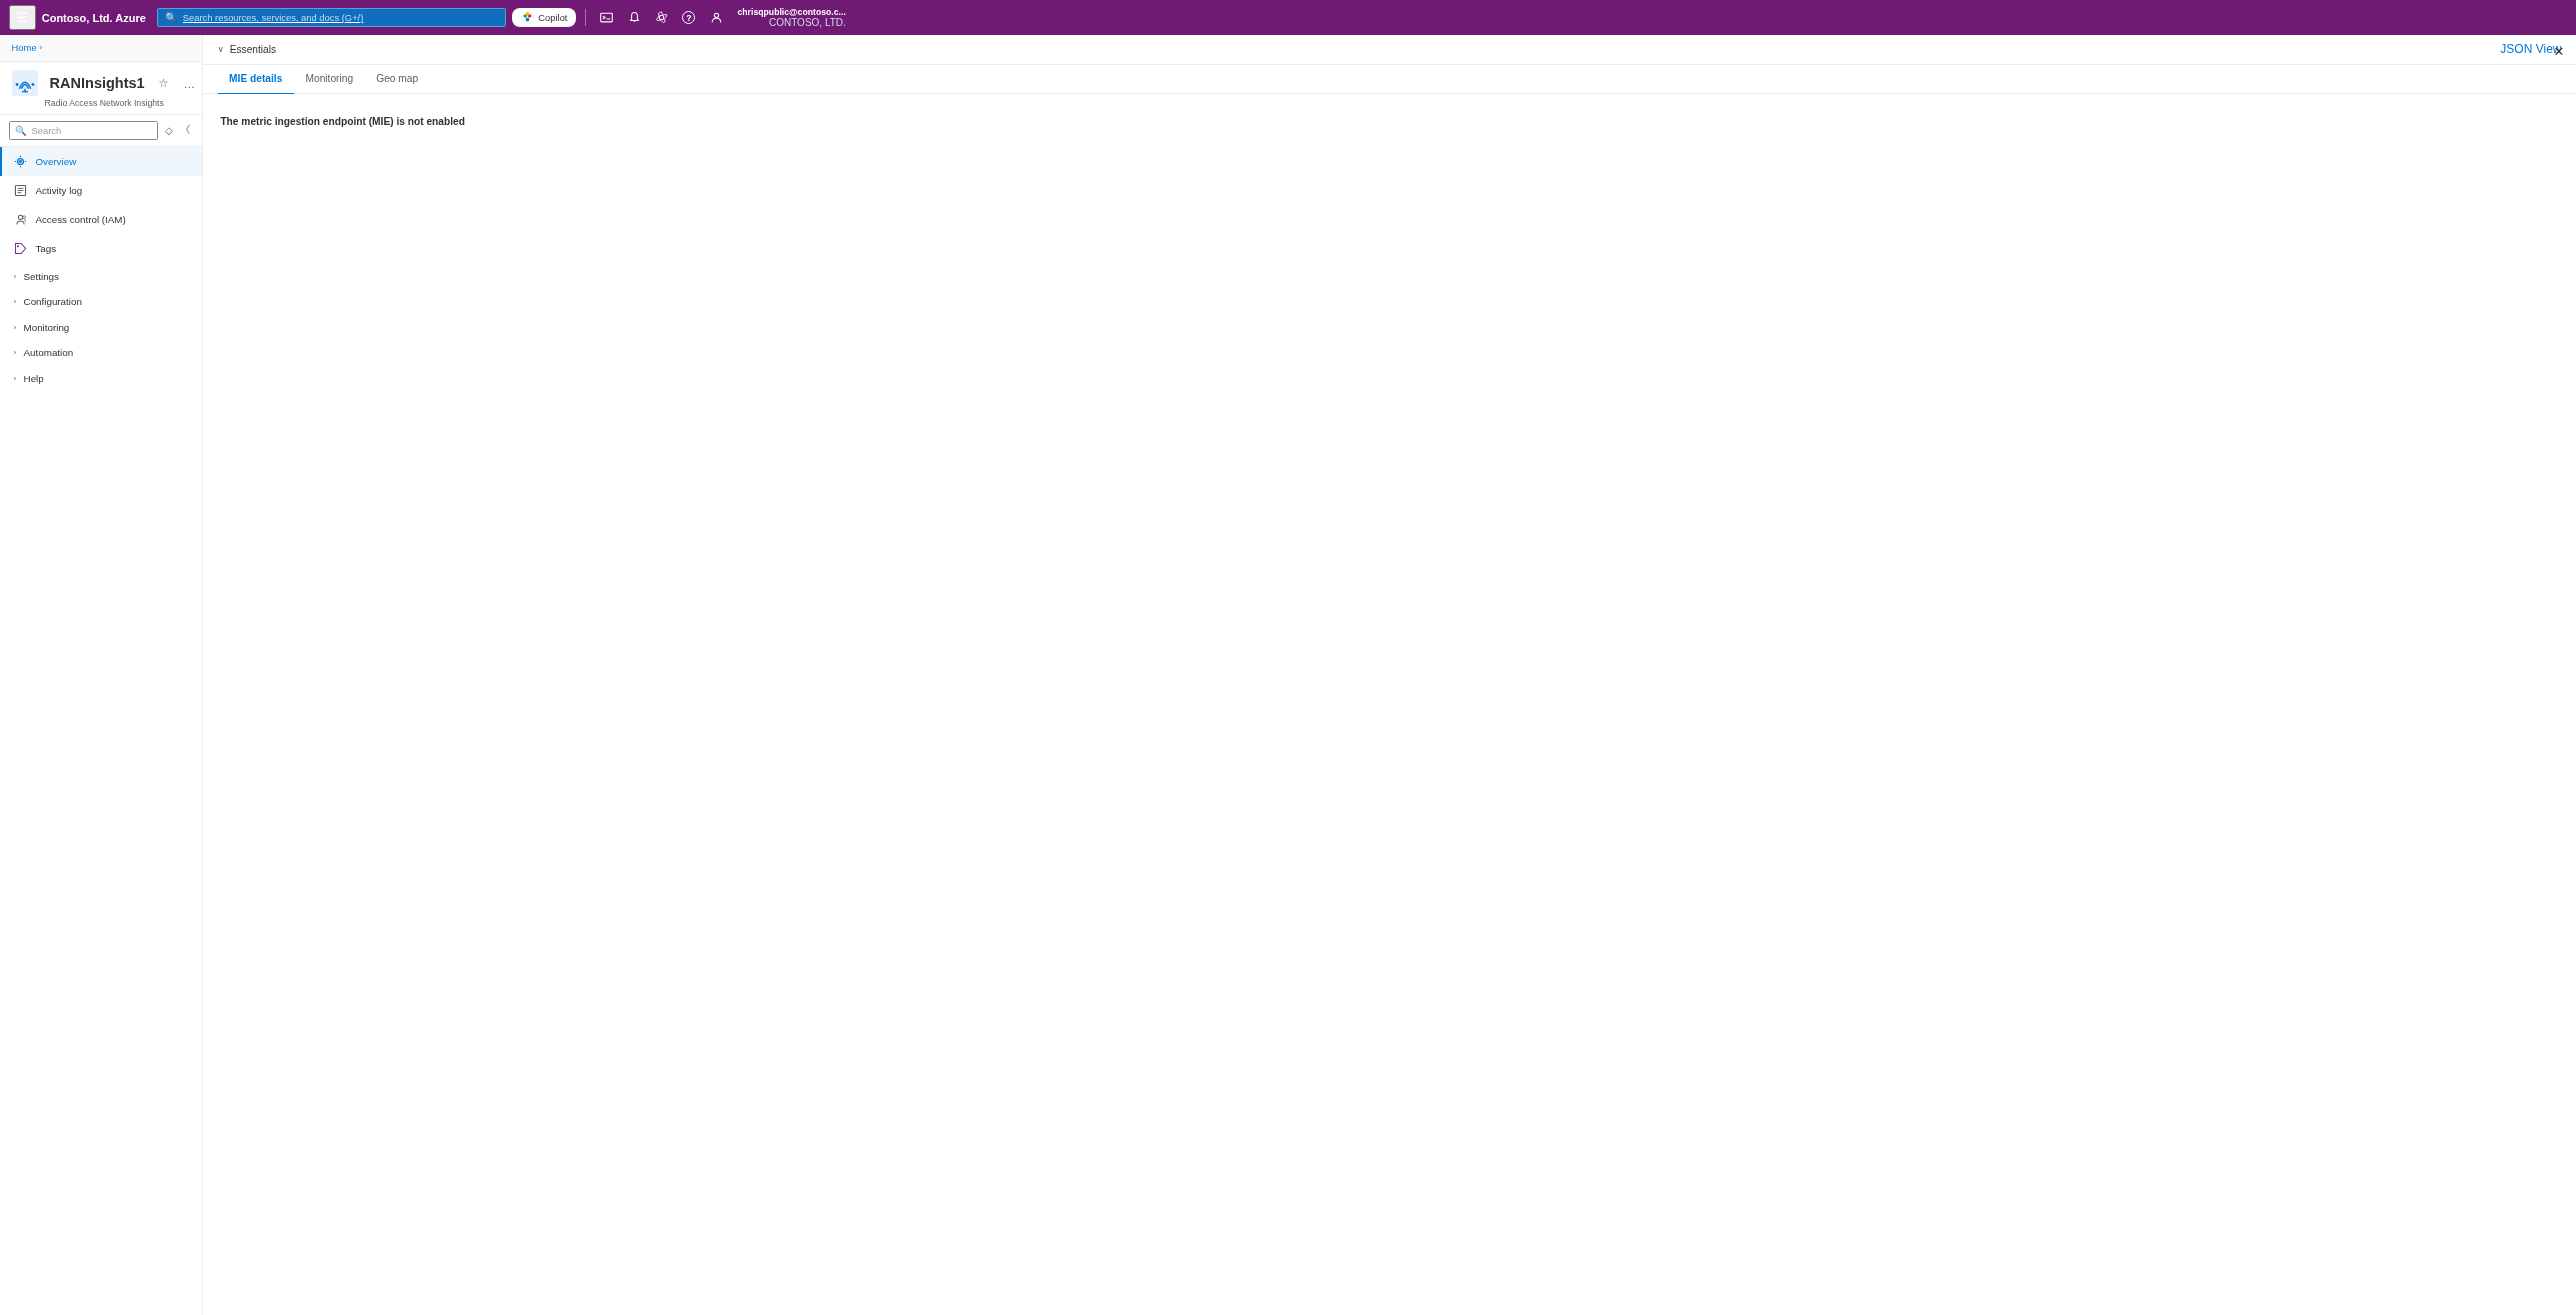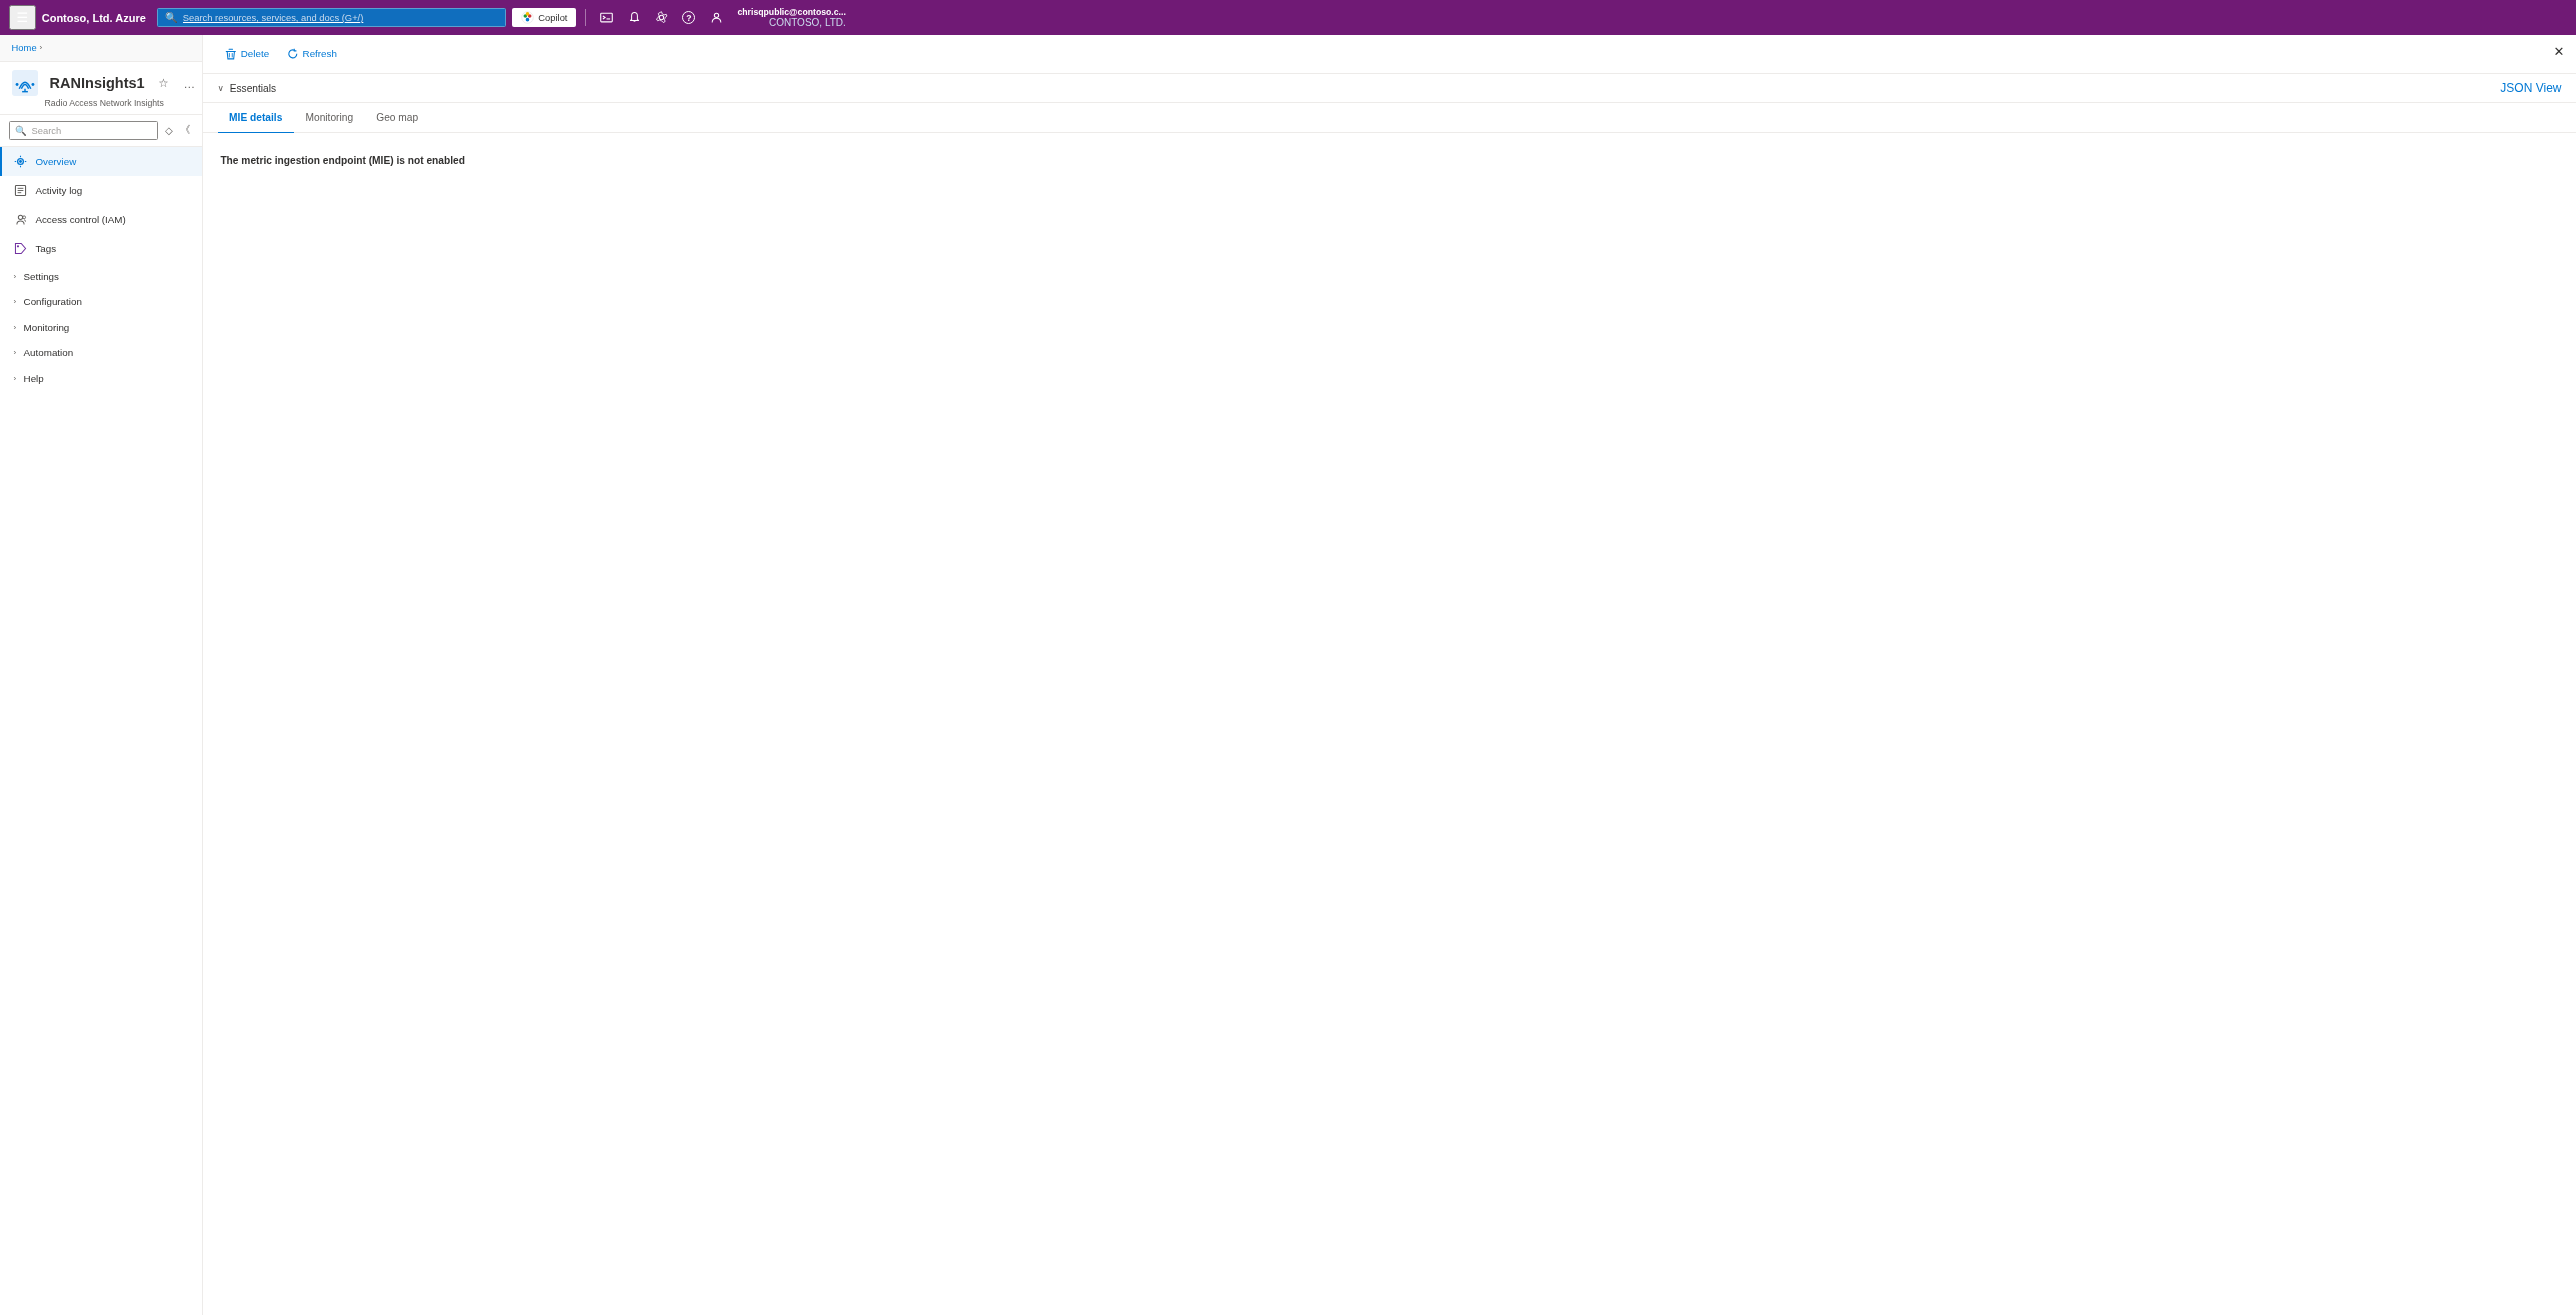--- a/index.html
+++ b/index.html
@@ -48,21 +48,21 @@
       width: 100%;
       text-decoration: underline;
     }
     .top-nav-search input::placeholder { color: #cde; }
     .copilot-btn {
       display: flex;
       align-items: center;
       gap: 4.4px;
       background: white;
       border: none;
-      border-radius: 2px;
+      border-radius: 8px;
       padding: 2.9px 8.7px;
       font-size: 9.4px;
       cursor: pointer;
       color: #333;
       font-weight: 500;
       white-space: nowrap;
     }
     .copilot-icon {
       width: 13px;
       height: 13px;
@@ -516,39 +516,20 @@
         <span class="nav-item-chevron">›</span>
         <span class="nav-item-label">Help</span>
       </div>
     </nav>
   </div>
 
   <div class="content">
 
     <button class="close-btn">✕</button>
 
-    <div class="toolbar">
-      <button class="toolbar-btn">
-        <svg width="11.6" height="11.6" viewBox="0 0 16 16" fill="none">
-          <rect x="1" y="4" width="14" height="1.5" fill="#0078d4" rx="0.5"></rect>
-          <rect x="5" y="1" width="6" height="1.5" fill="#0078d4" rx="0.5"></rect>
-          <path d="M3 5 L4 15 L12 15 L13 5" stroke="#0078d4" stroke-width="1.4" fill="none"></path>
-          <line x1="6" y1="7" x2="6" y2="13" stroke="#0078d4" stroke-width="1.2"></line>
-          <line x1="10" y1="7" x2="10" y2="13" stroke="#0078d4" stroke-width="1.2"></line>
-        </svg>
-        <span>Delete</span>
-      </button>
-      <button class="toolbar-btn">
-        <svg width="11.6" height="11.6" viewBox="0 0 16 16" fill="none">
-          <path d="M13.5 8 A5.5 5.5 0 1 1 10 3" stroke="#0078d4" stroke-width="1.5" fill="none"></path>
-          <polyline points="10,1 10,4 13,4" stroke="#0078d4" stroke-width="1.5" fill="none"></polyline>
-        </svg>
-        <span>Refresh</span>
-      </button>
-    </div>
 
     <div class="essentials-bar">
       <div class="essentials-left">
         <span class="essentials-chevron">∨</span>
         <span>Essentials</span>
       </div>
       <a class="json-view-link">JSON View</a>
     </div>
 
     <div class="tabs">

